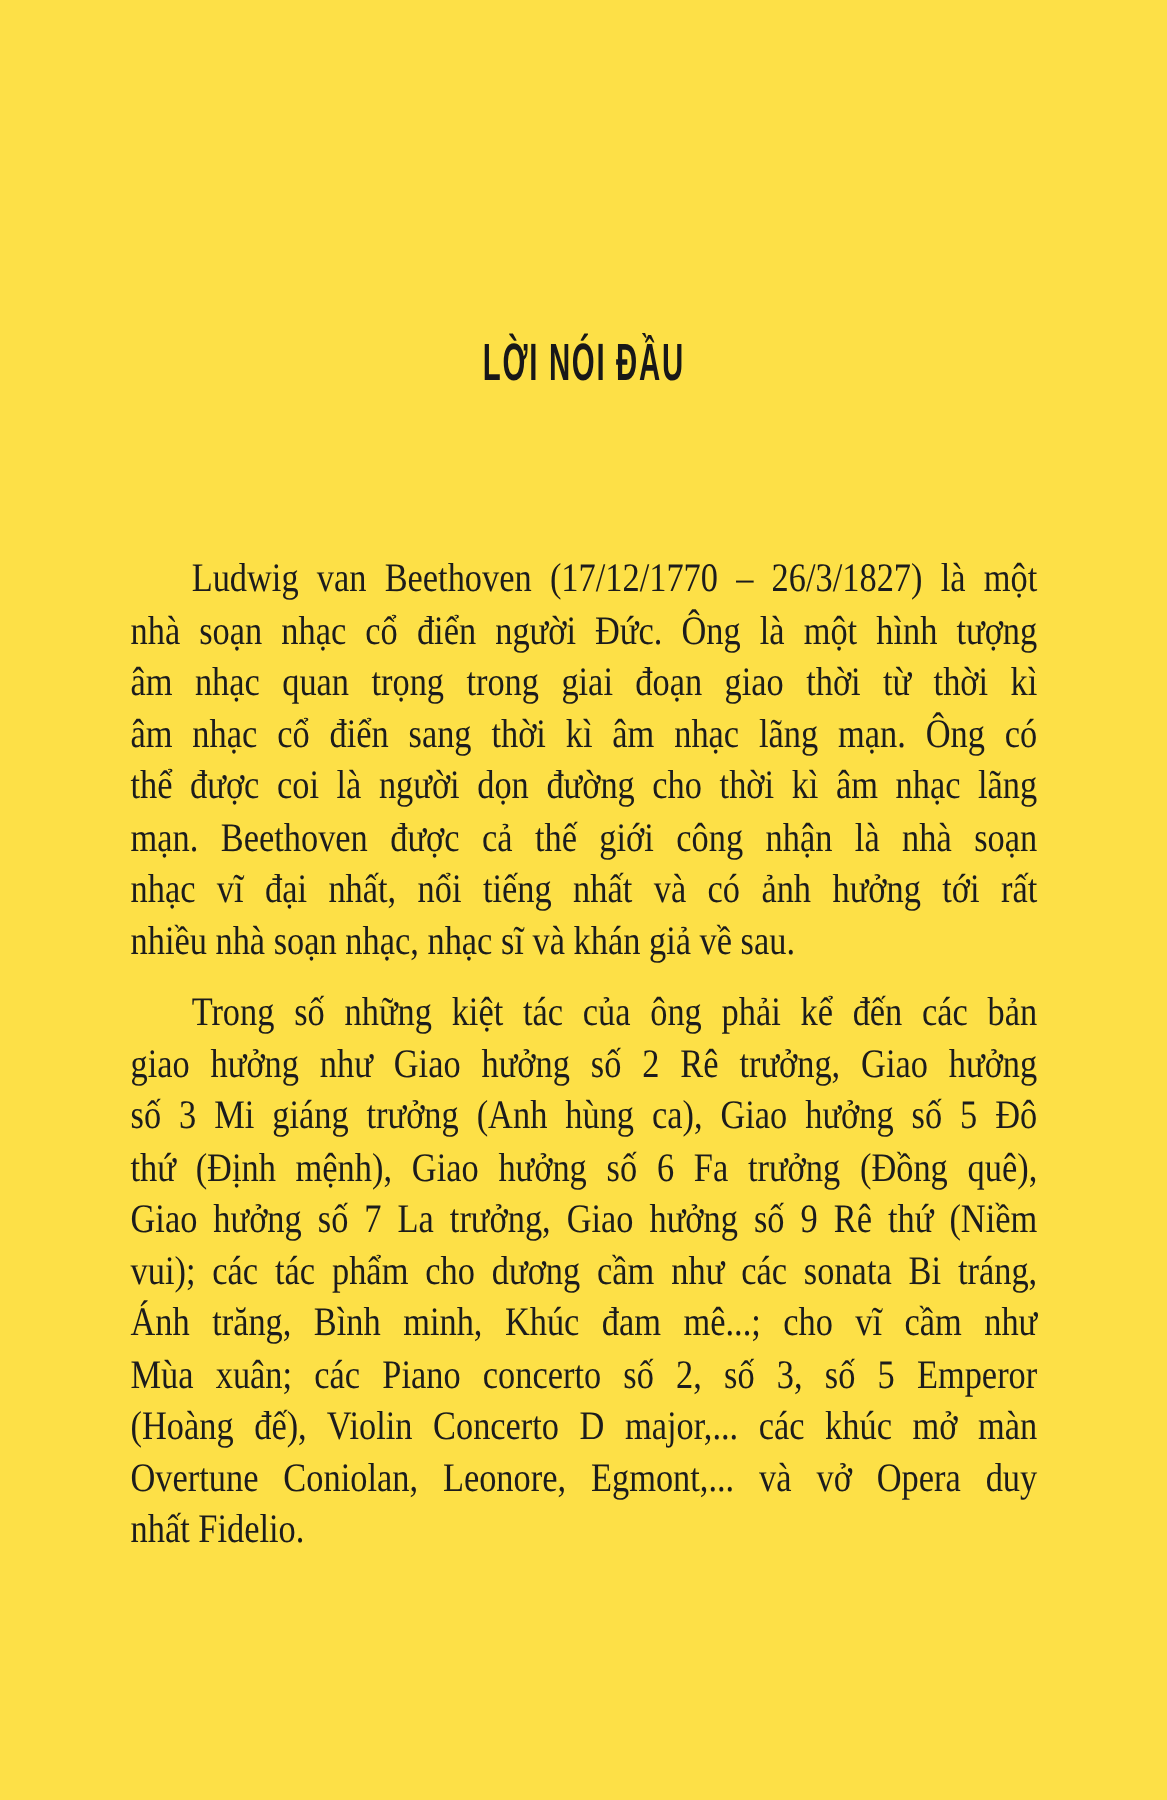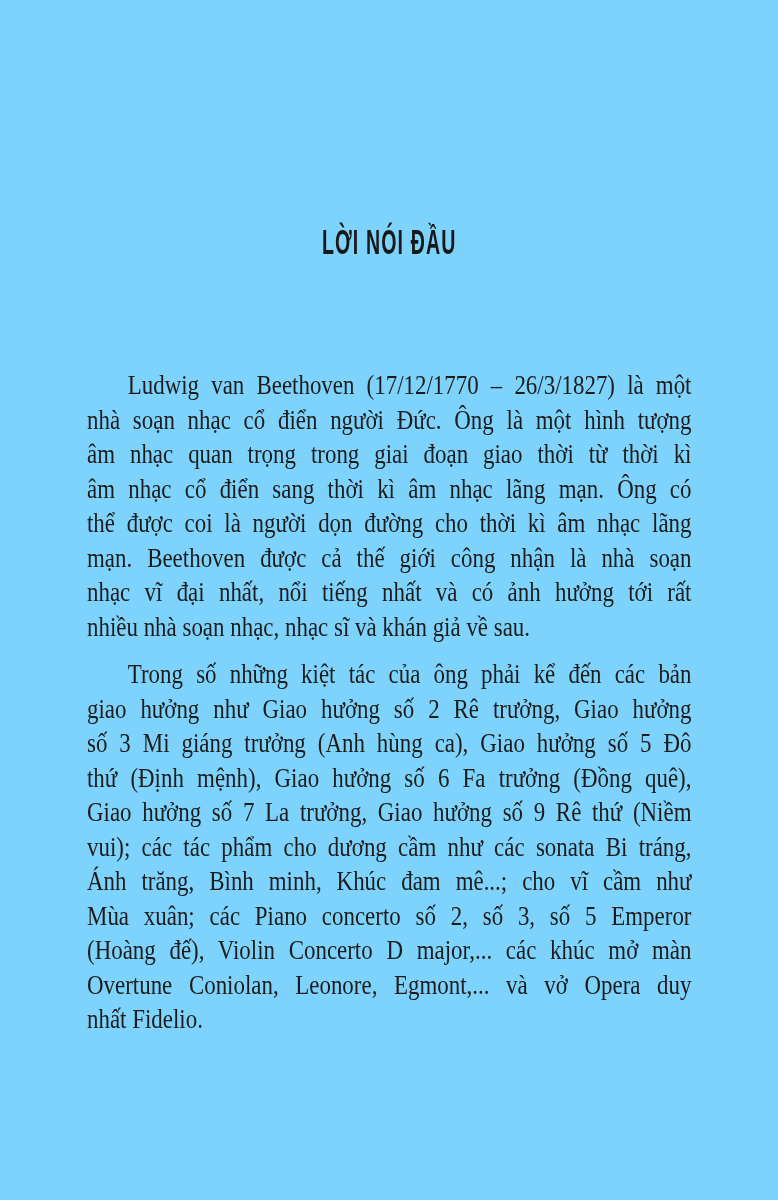--- a/index.html
+++ b/index.html
@@ -5,21 +5,21 @@
   html, body {
     margin: 0;
     padding: 0;
     background: #e8e8e8;
   }
   .page {
     position: relative;
     width: 778px;
     height: 1200px;
     margin: 0 auto;
-    background: #7dd3fc;
+    background: #fde047;
     overflow: hidden;
     color: #1b1b1b;
   }
   .title {
     position: absolute;
     top: 222px;
     left: 0;
     width: 778px;
     margin: 0;
     display: flex;

